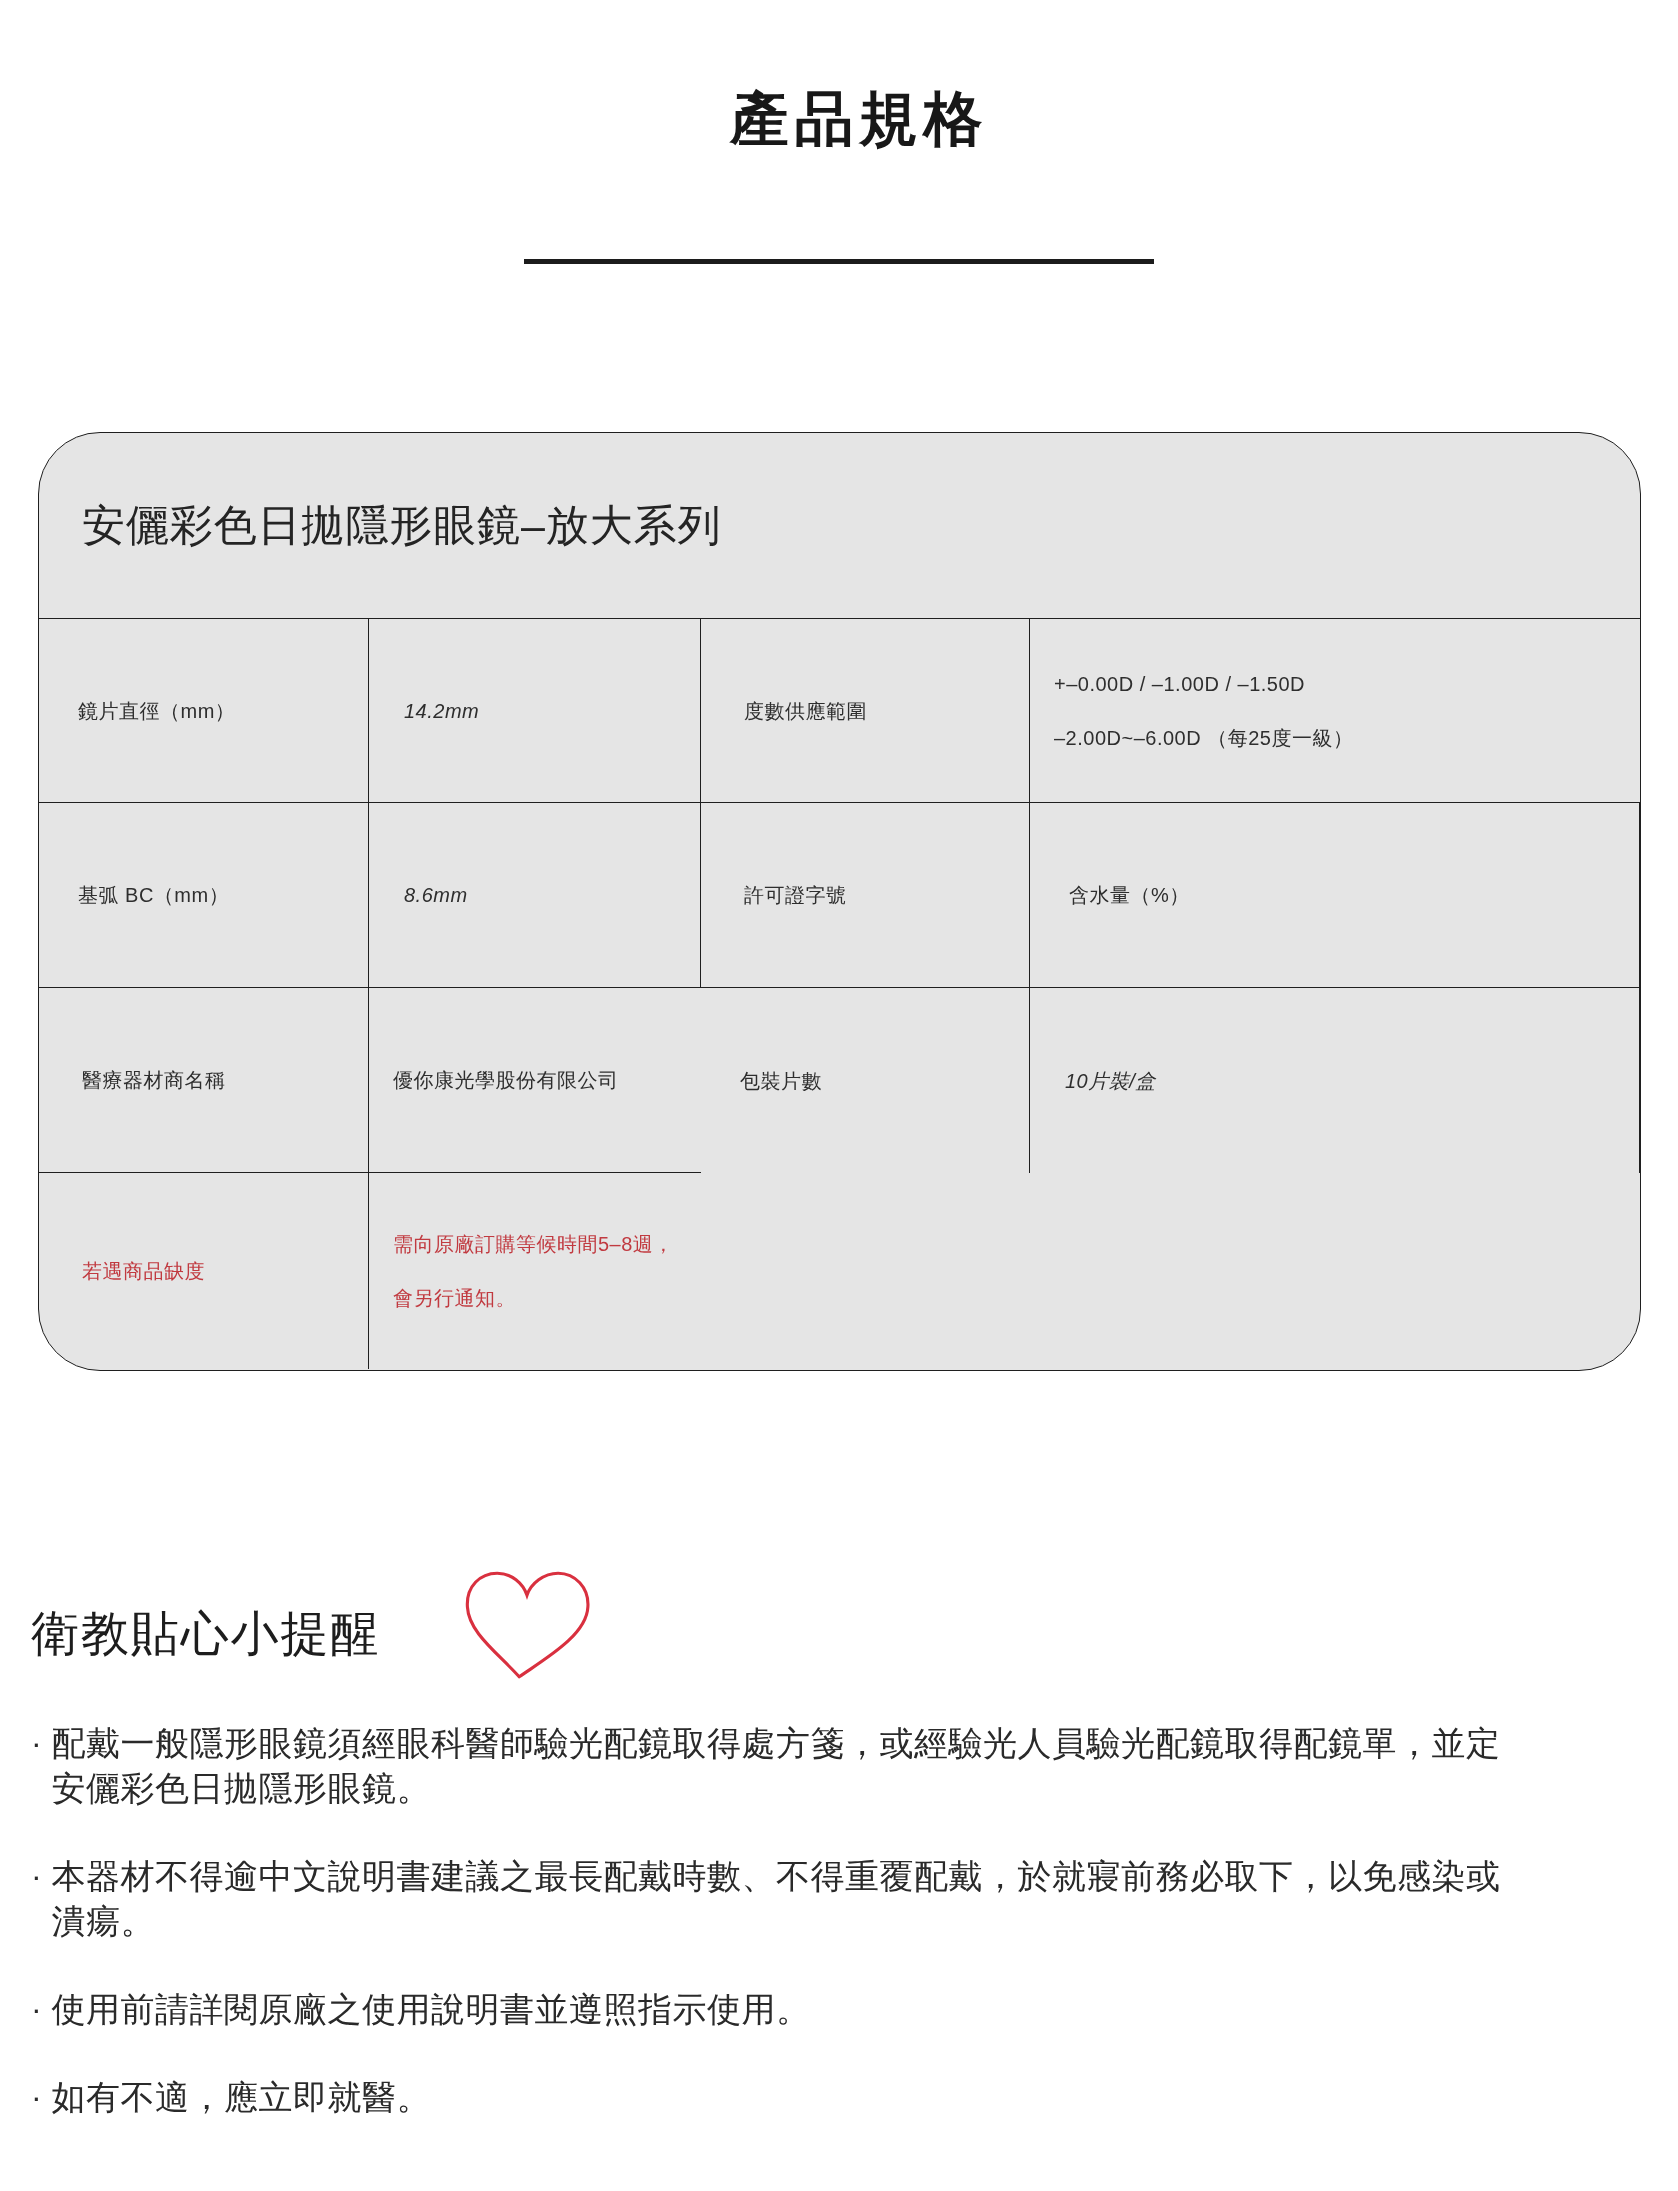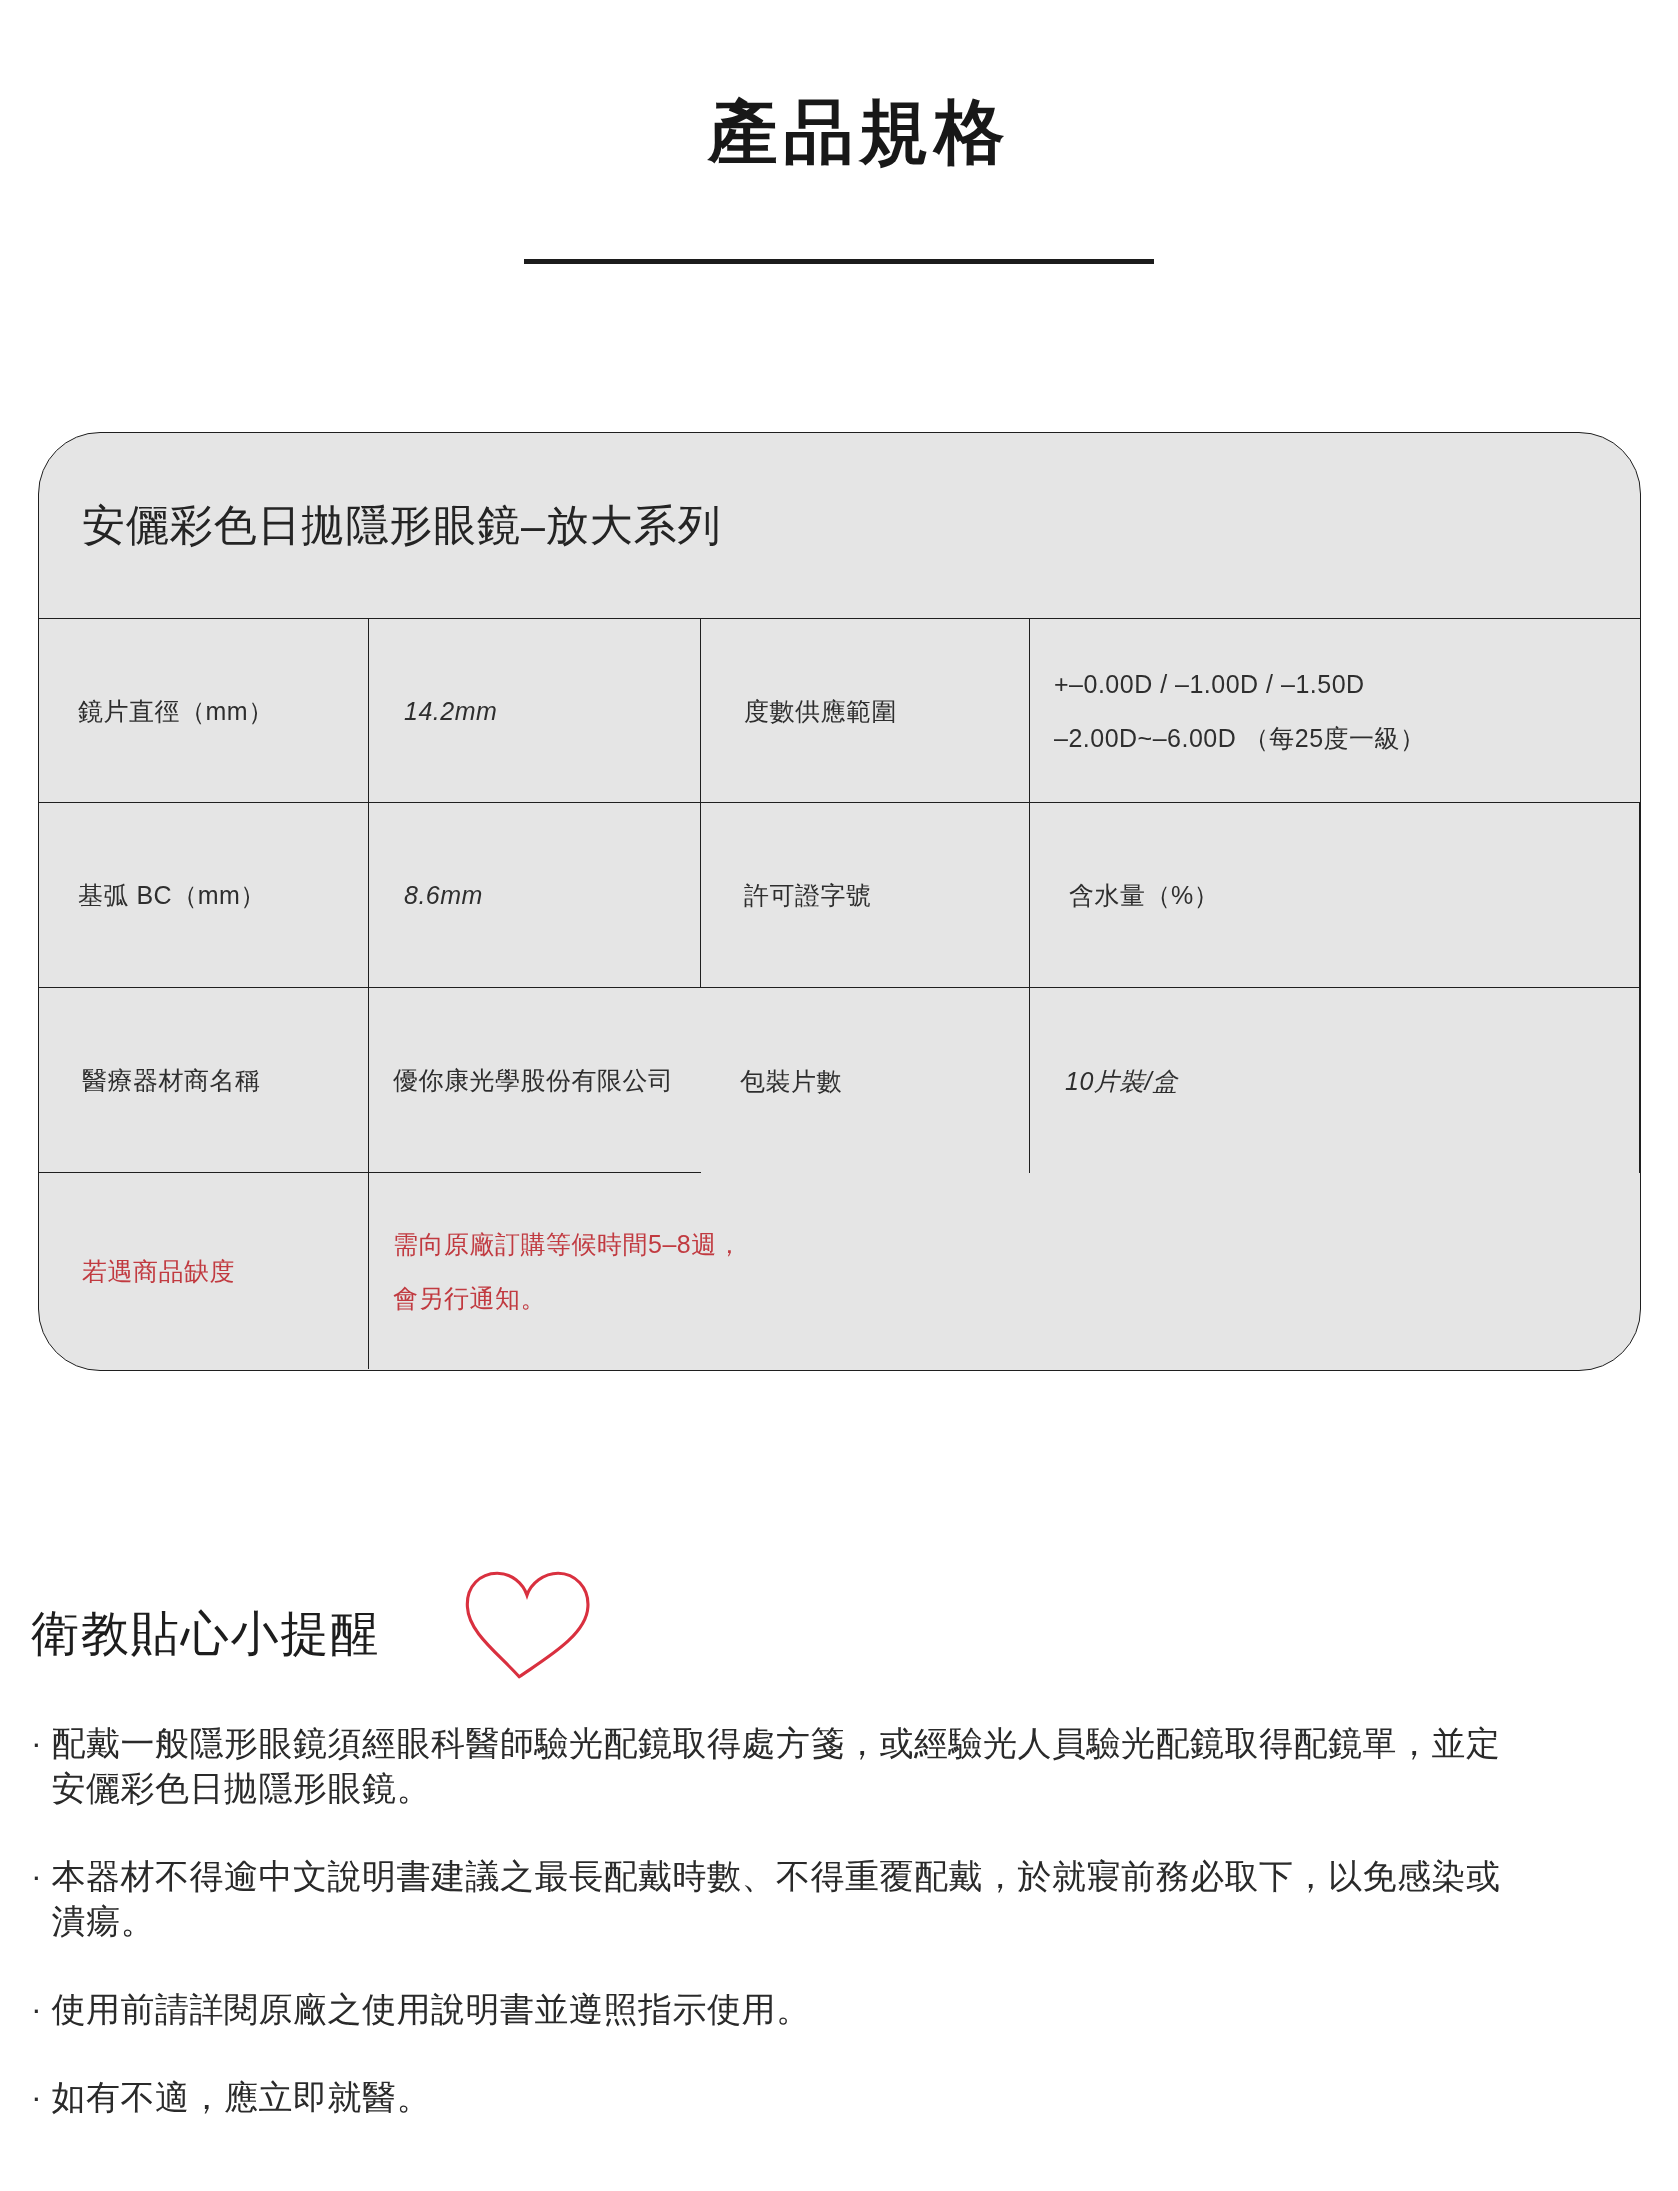--- a/index.html
+++ b/index.html
@@ -12,23 +12,23 @@
   body{font-family:"Liberation Sans","DejaVu Sans",sans-serif;color:#2b2b2b;}
   .page{
     position:relative;
     width:1678px;height:2192px;
     background:#ffffff;
     overflow:hidden;
   }
 
   
   .page-title{
-    position:absolute;top:92px;left:0;right:0;
+    position:absolute;top:86px;left:0;right:0;
     text-align:center;
-    font-size:70px;font-weight:700;
+    font-size:59px;font-weight:700;
     letter-spacing:5.6px;
     color:#181818;
     line-height:1.15;
     padding-left:40px;
   }
   .title-underline{
     position:absolute;top:259px;left:50%;
     transform:translateX(-50%);
     width:630px;height:4.7px;background:#1c1c1c;
   }
@@ -51,21 +51,21 @@
     letter-spacing:0.9px;
   }
   .table-grid{
     display:grid;
     grid-template-columns:330px 332px 329px 1fr;
     grid-template-rows:184px 185px 185px 1fr;
     height:750px;
   }
   .cell{
     display:flex;flex-direction:column;justify-content:center;
-    font-size:25px;color:#2e2e2e;
+    font-size:20px;color:#2e2e2e;
     border-right:1.9px solid var(--ink);
     border-bottom:1.9px solid var(--ink);
     letter-spacing:0.5px;
   }
   .cell div{line-height:54px;white-space:nowrap;}
   .cell.col1{padding-left:39px;}
   .cell.col2{padding-left:35px;font-style:italic;}
   .cell.col3{padding-left:43px;}
   .cell.col4{padding-left:24px;border-right:none;}
   .cell.lastrow{border-bottom:none;}

